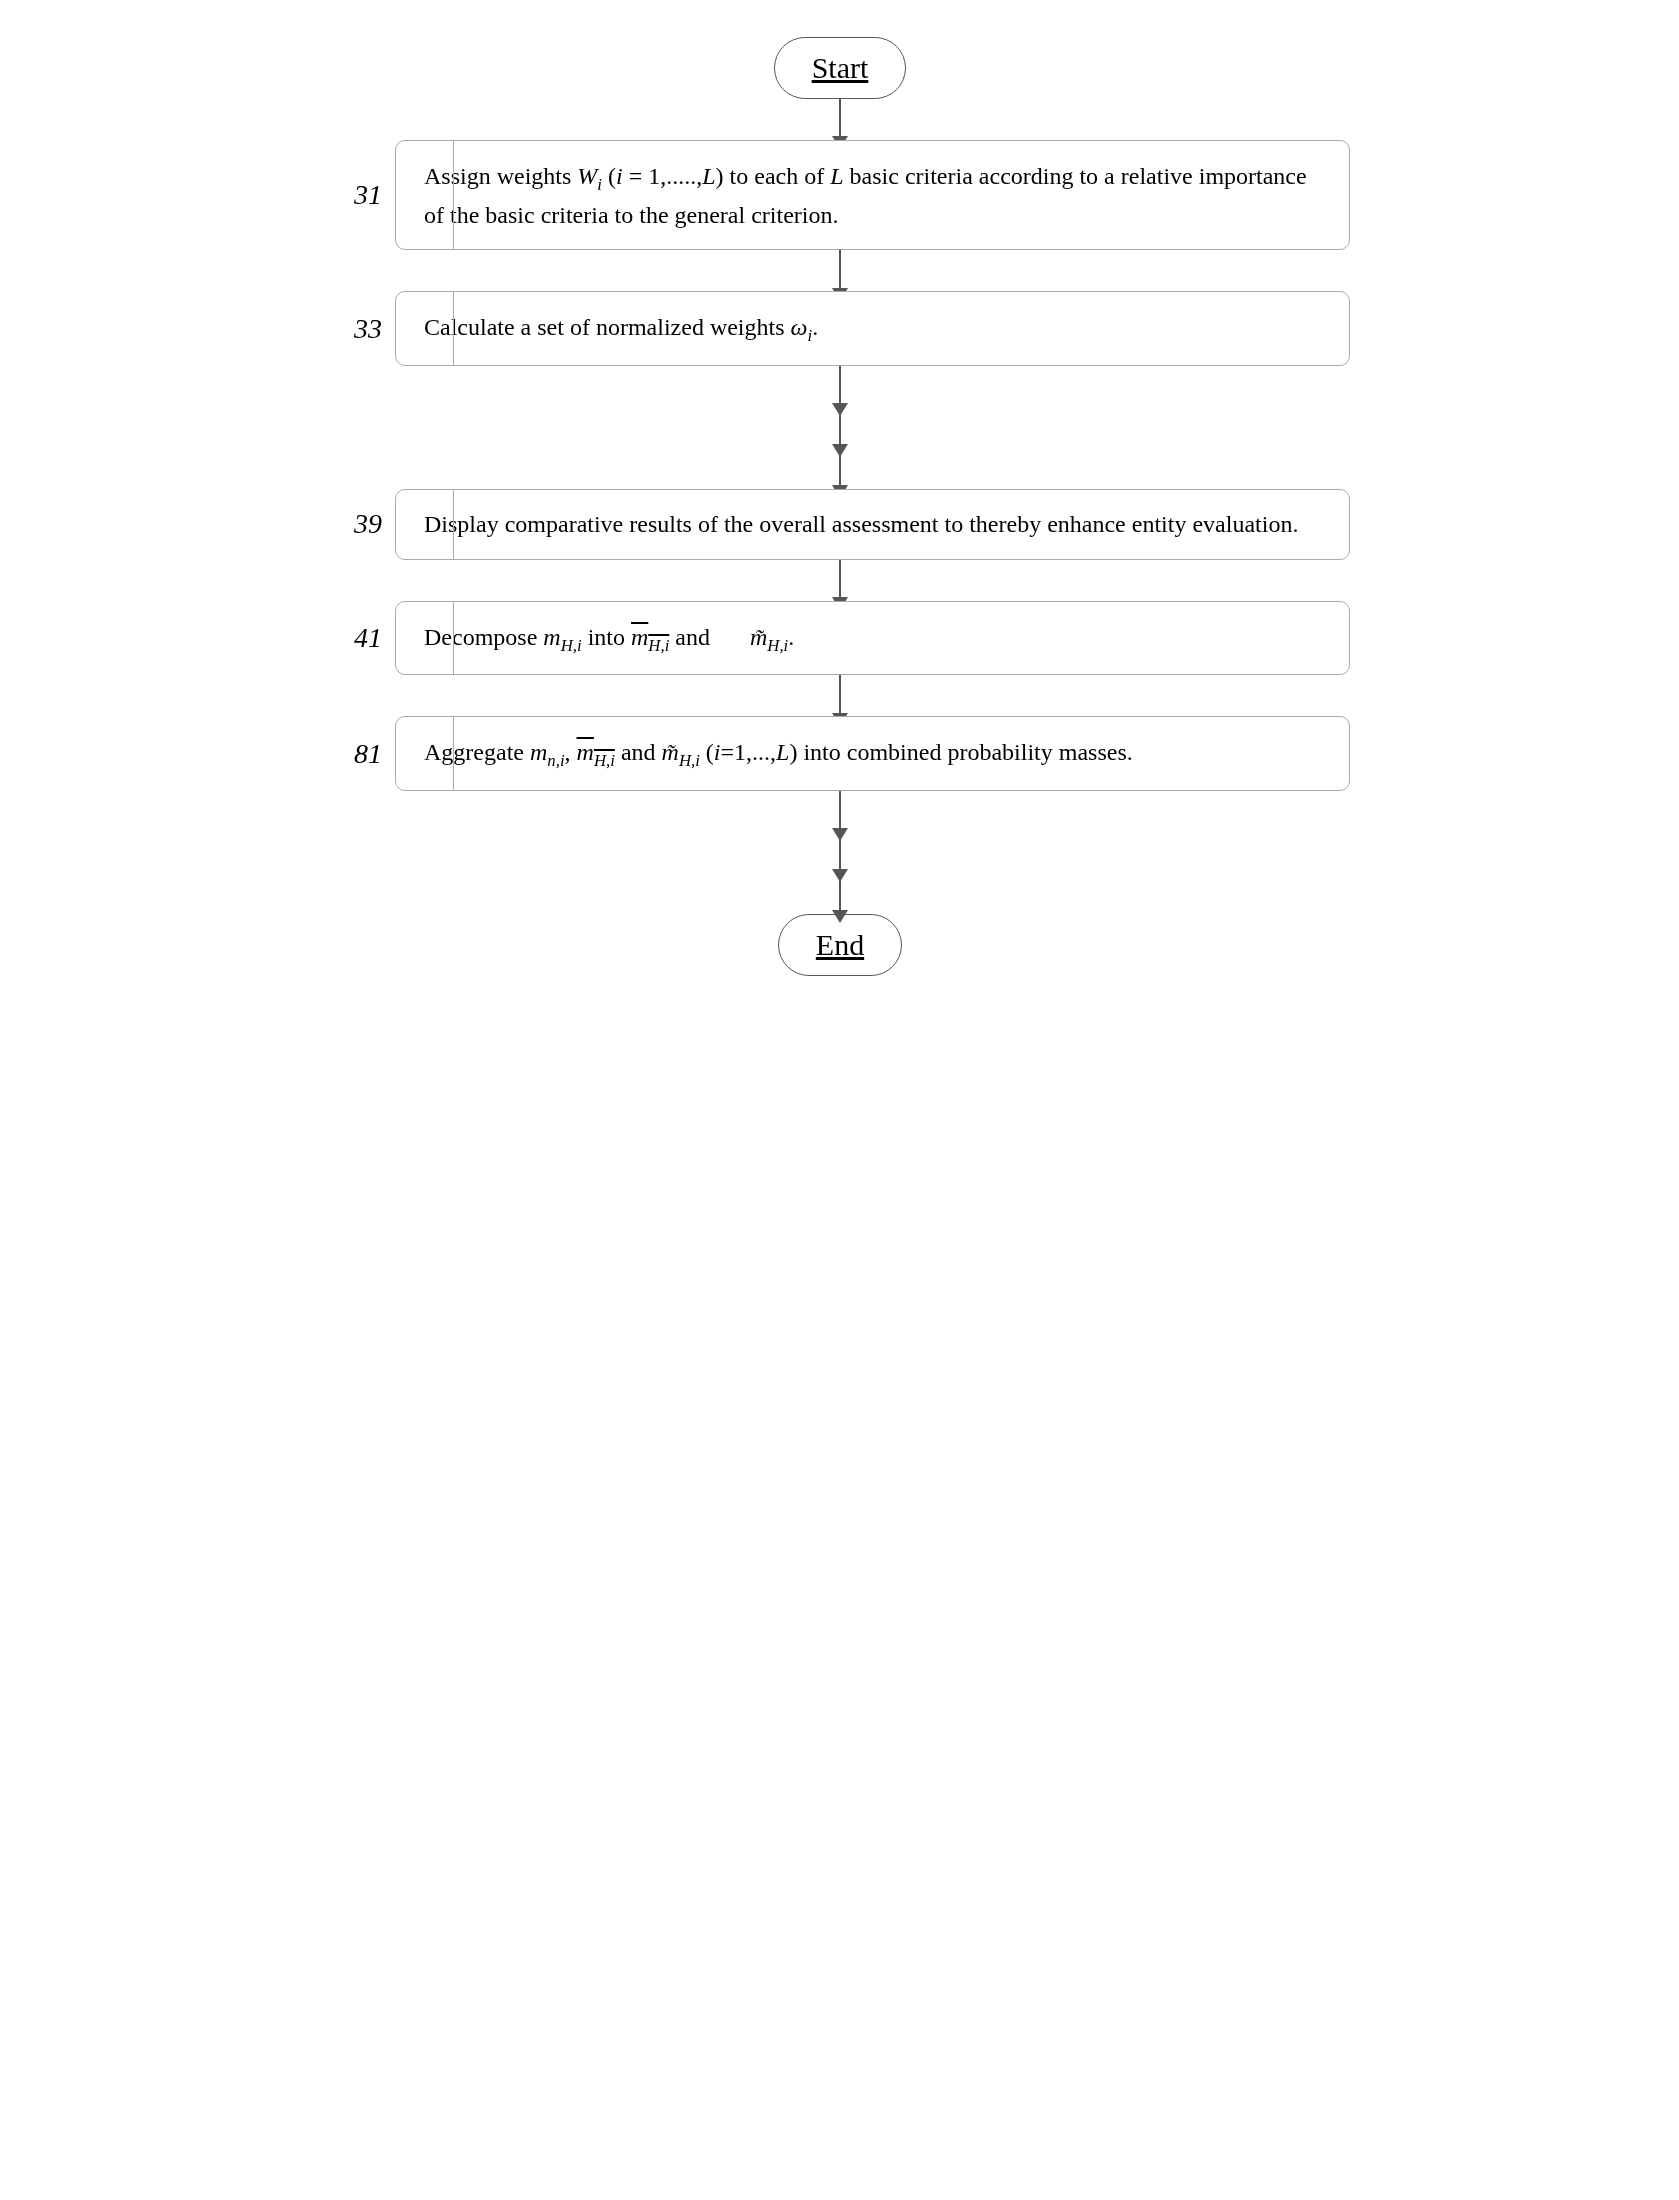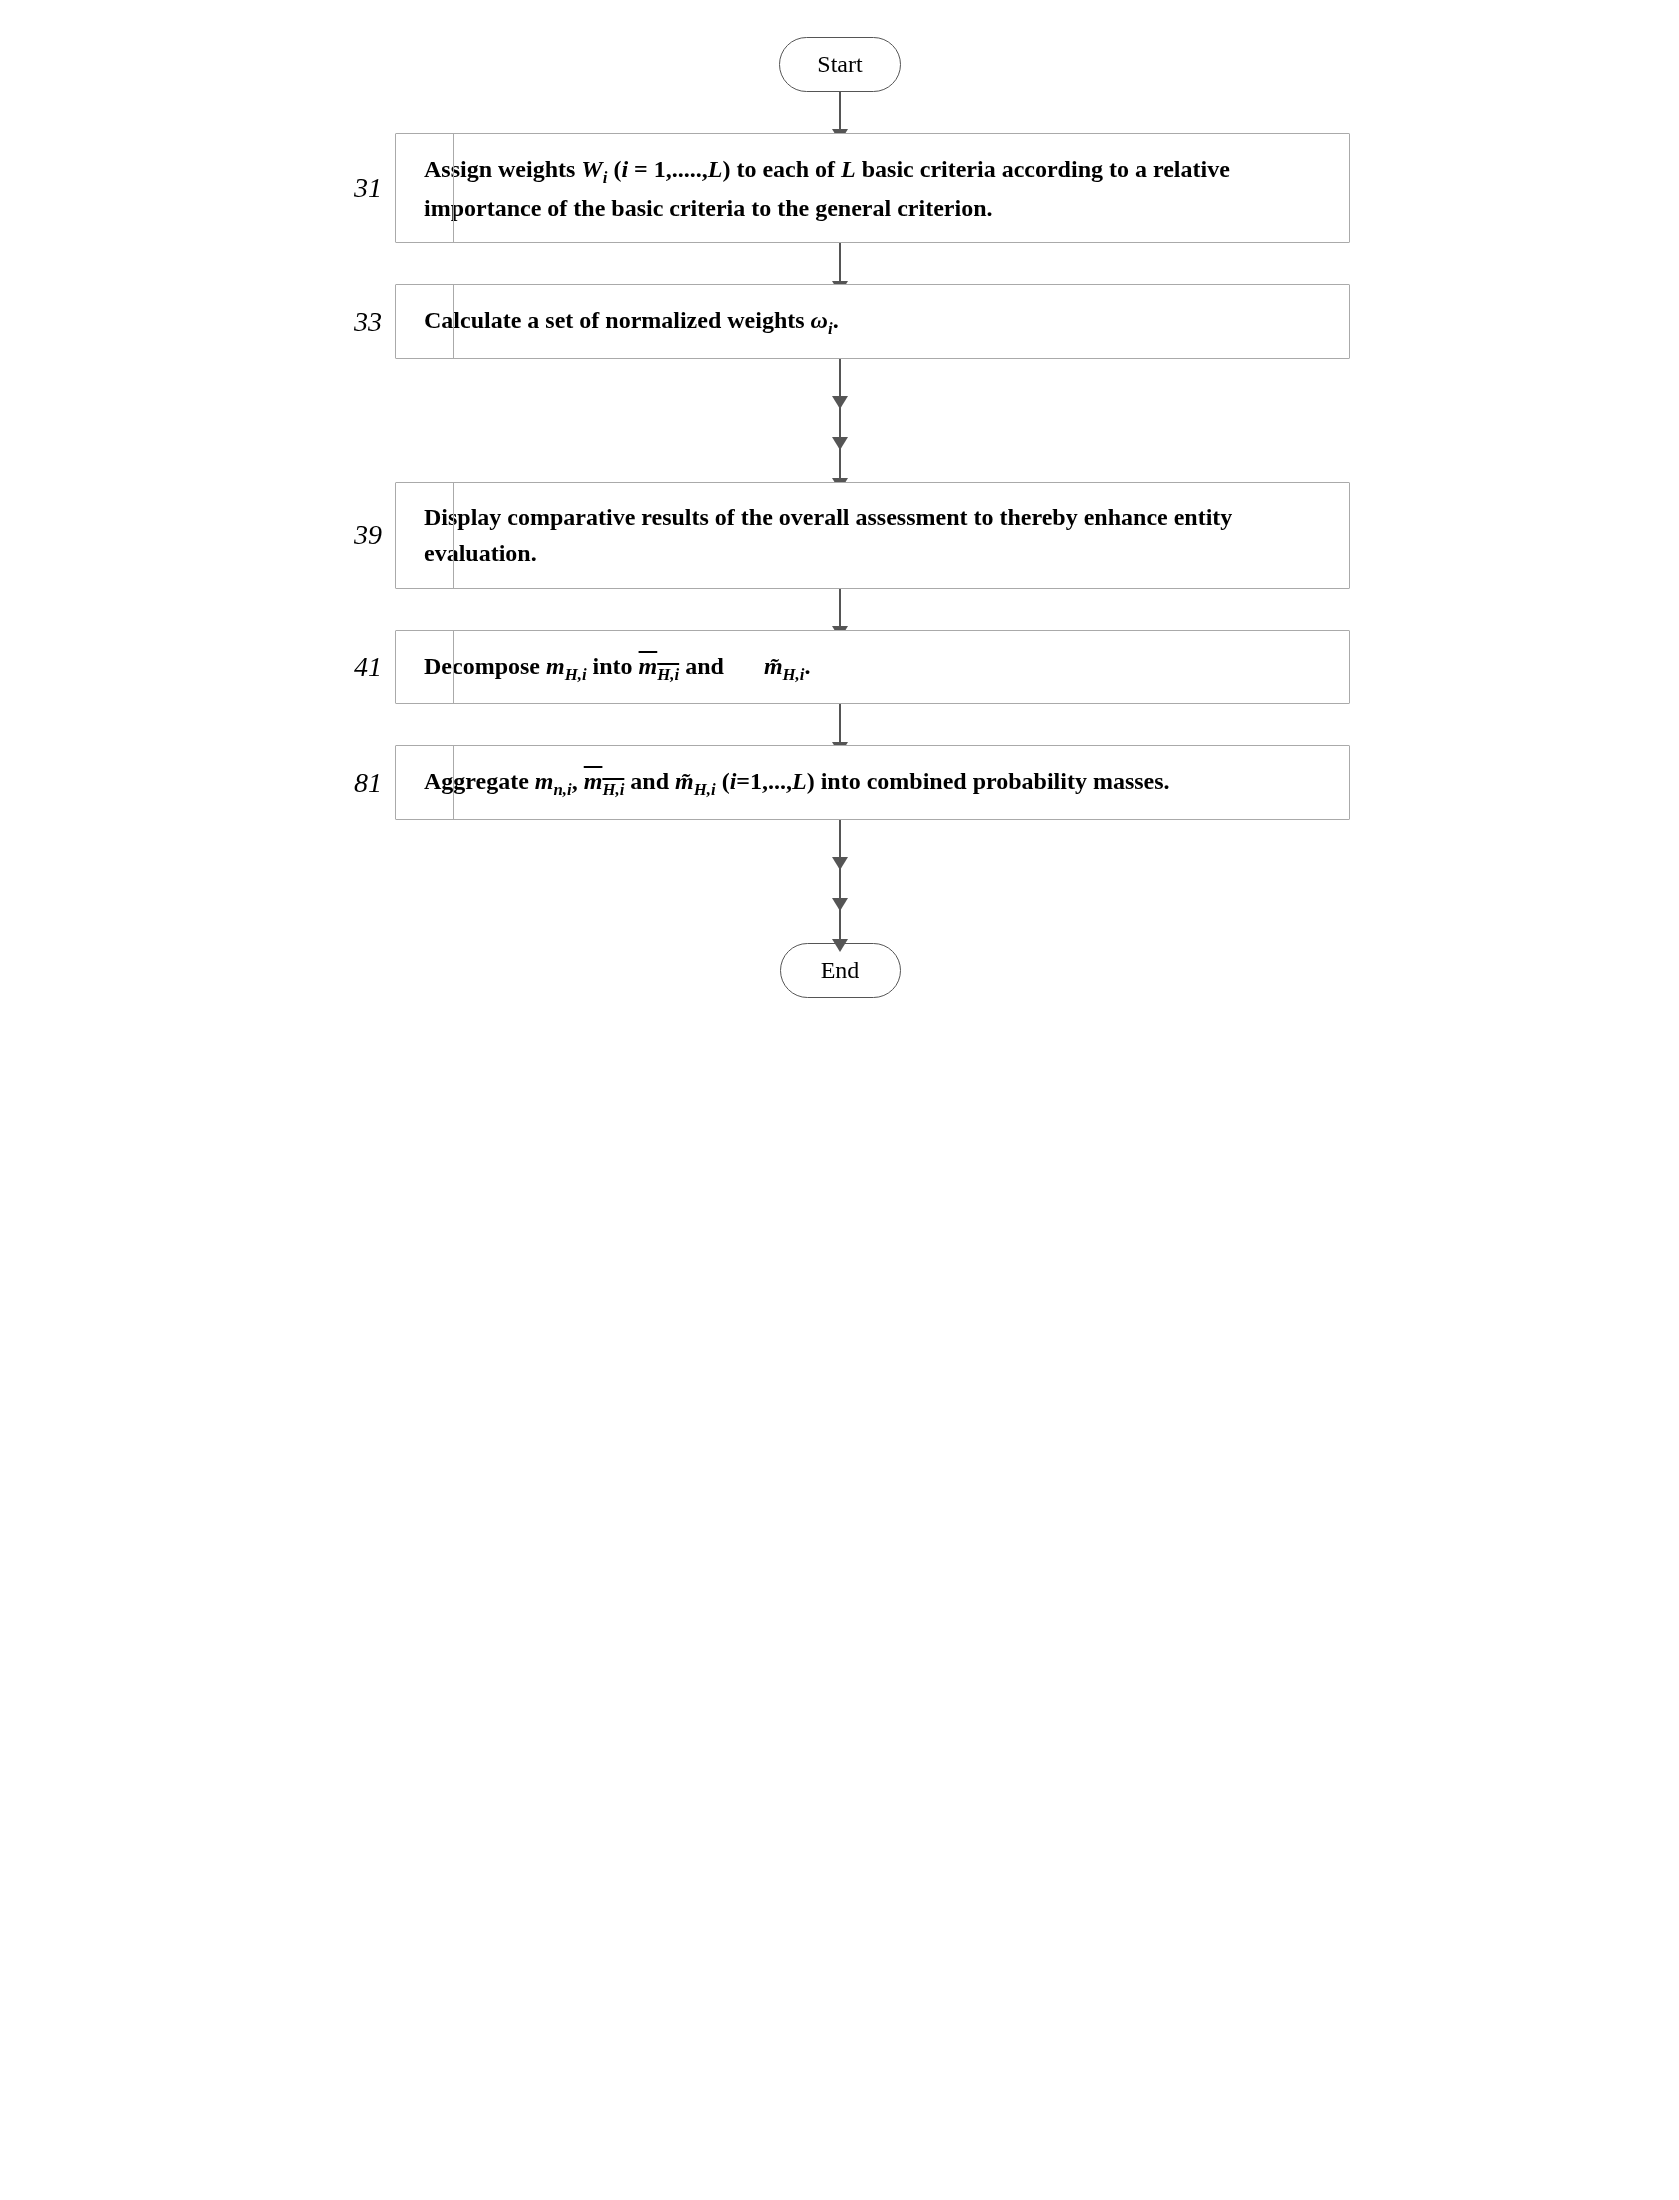--- a/index.html
+++ b/index.html
@@ -17,26 +17,27 @@
       display: flex;
       flex-direction: column;
       align-items: center;
       width: 1020px;
       position: relative;
     }
     .oval {
       border: 1.9px solid #555;
       border-radius: 46px;
       padding: 13px 37px;
-      font-size: 24px;
+      font-size: 30px;
       font-style: italic;
       background: #fff;
       min-width: 121px;
       text-align: center;
       font-style: normal;
+      text-decoration: underline;
     }
     .arrow {
       width: 2.8px;
       background: #555;
       height: 41px;
       position: relative;
       margin: 0 auto;
     }
     .arrow::after {
       content: '';
@@ -57,27 +58,26 @@
     .step-number {
       font-size: 28px;
       width: 65px;
       text-align: right;
       padding-right: 13px;
       flex-shrink: 0;
       font-style: italic;
     }
     .step-box {
       border: 1.9px solid #aaa;
-      border-radius: 1px;
+      border-radius: 10px;
       padding: 16.7px 28px;
       font-size: 24px;
       background: #fff;
       flex: 1;
       line-height: 1.5;
-      font-weight: bold;
     }
     .bracket-line {
       position: absolute;
       left: 58px;
       top: 0;
       bottom: 0;
       width: 16.7px;
       border-top: 1.9px solid #aaa;
       border-bottom: 1.9px solid #aaa;
       border-left: 1.9px solid #aaa;

